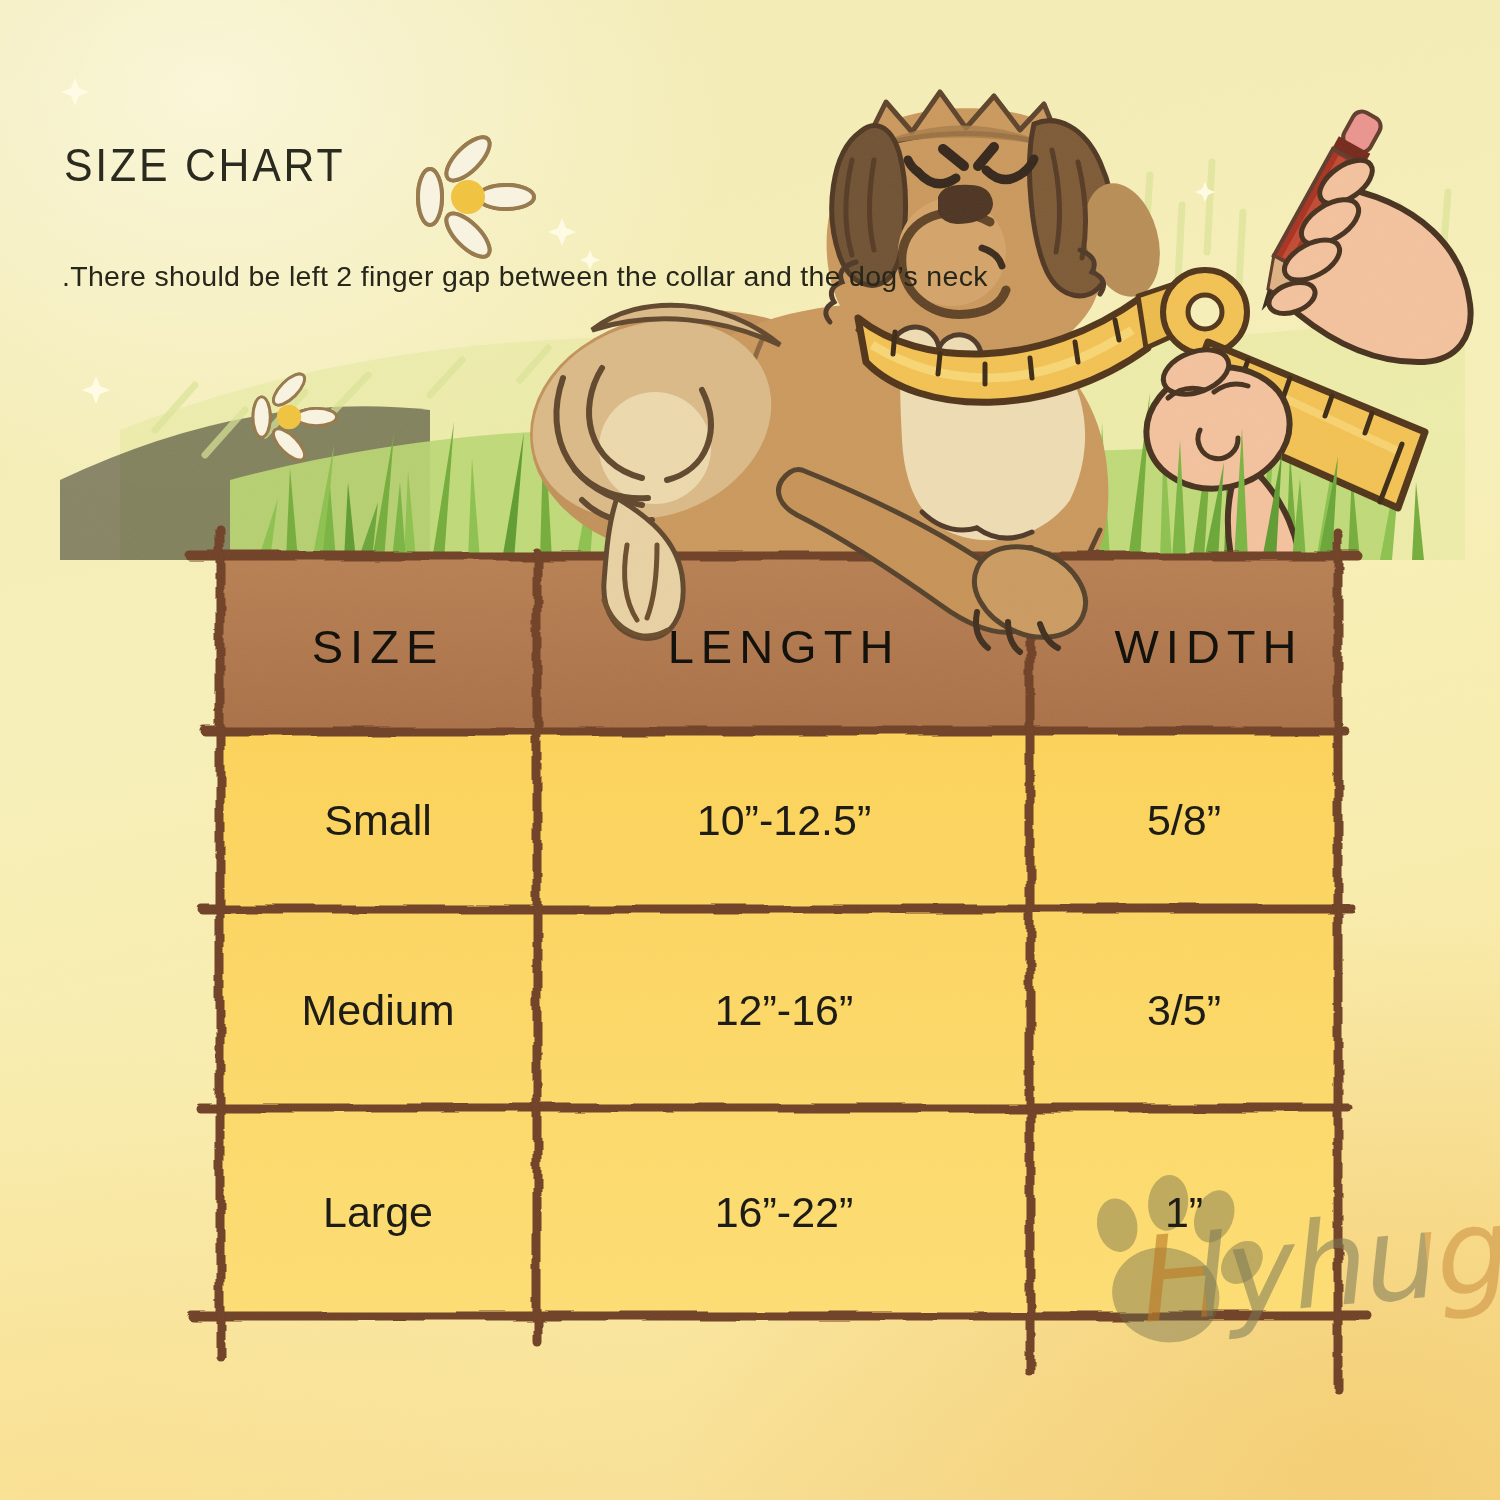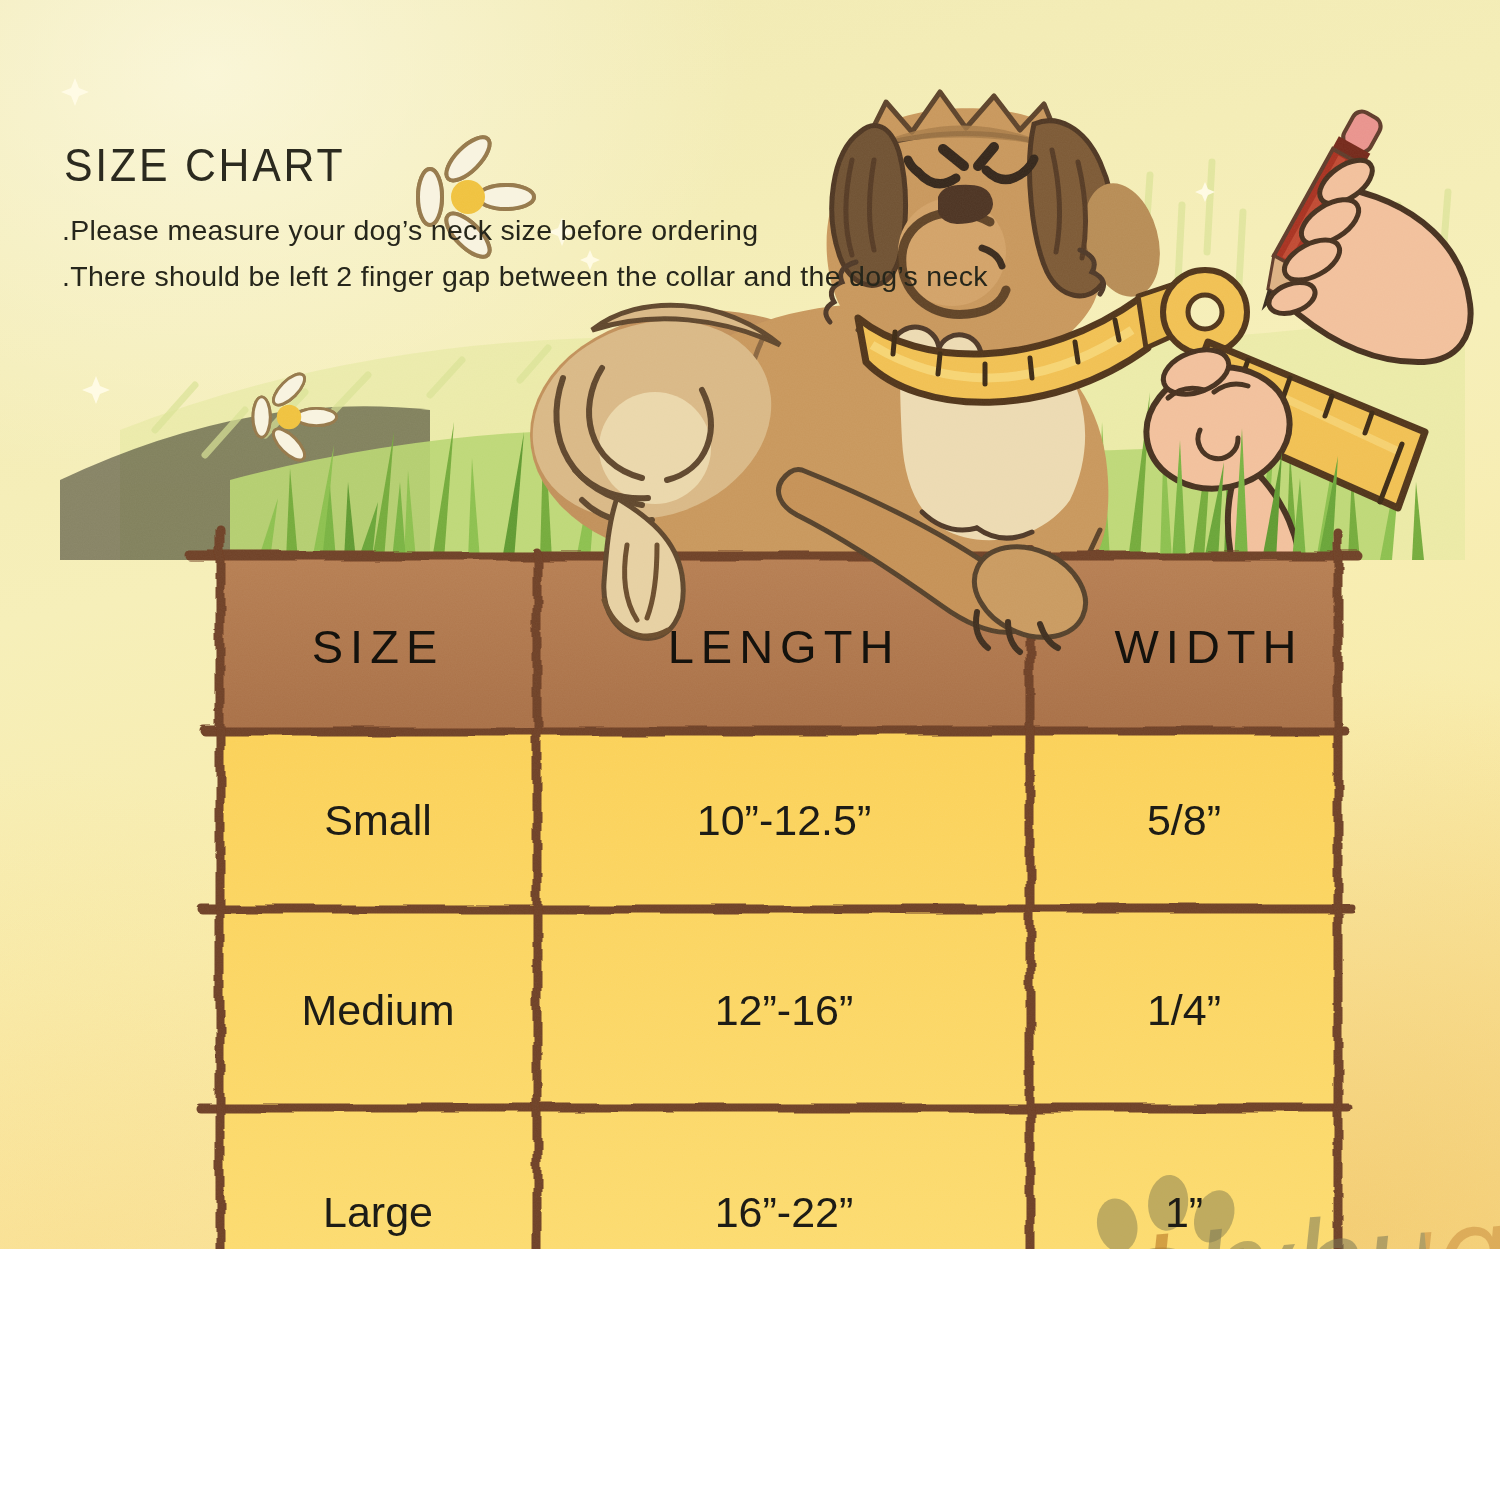--- a/index.html
+++ b/index.html
@@ -1,18 +1,18 @@
 <!DOCTYPE html>
 <html><head>
 <meta charset="utf-8">
 <style>
   html,body{margin:0;padding:0;}
   body{font-family:"Liberation Sans",sans-serif;background:#fff;}
   .canvas{
-    position:relative;width:1500px;height:1249px;overflow:hidden;
+    position:relative;width:1500px;height:1500px;overflow:hidden;
     background:
       radial-gradient(900px 700px at 14% 6%, rgba(255,253,238,.6), rgba(255,253,238,0) 60%),
       radial-gradient(1100px 900px at 90% 98%, rgba(242,196,96,.6), rgba(242,196,96,0) 62%),
       radial-gradient(1000px 800px at 4% 100%, rgba(250,219,136,.45), rgba(250,219,136,0) 60%),
       linear-gradient(168deg,#f1eab3 0%,#f6efb8 40%,#f8ecac 64%,#f9e39a 83%,#f6d98c 100%);
   }
   svg.art{position:absolute;left:0;top:0;width:1500px;height:1500px;}
   .txt{position:absolute;white-space:nowrap;}
   .title{left:64px;top:138px;font-size:46px;letter-spacing:3px;color:#2b2a1f;
          transform:scaleX(.93);transform-origin:left top;font-weight:500;}
@@ -321,21 +321,20 @@
           <path d="M1008 622 C 1008 636 1012 646 1020 652"></path>
           <path d="M1040 624 C 1044 636 1050 644 1058 648"></path>
         </g>
       </g>
     </g>
 
     <rect width="1500" height="1500" filter="url(#grain)"></rect>
   </svg>
 
   <div class="txt title">SIZE CHART</div>
-  <div class="txt note note1">.Please measure your dog’s neck size before ordering</div>
   <div class="txt note note2">.There should be left 2 finger gap between the collar and the dog’s neck</div>
 
   <div class="watermark">
     <svg class="paw" viewBox="0 0 184 200">
       <g fill="#6d6a48">
         <ellipse cx="92" cy="134" rx="54" ry="47"></ellipse>
         <ellipse cx="28" cy="78" rx="20" ry="27" transform="rotate(-25 28 78)"></ellipse>
         <ellipse cx="72" cy="44" rx="20" ry="28" transform="rotate(-8 72 44)"></ellipse>
         <ellipse cx="120" cy="46" rx="19" ry="27" transform="rotate(8 120 46)"></ellipse>
         <ellipse cx="158" cy="84" rx="18" ry="24" transform="rotate(28 158 84)"></ellipse>
@@ -347,19 +346,19 @@
   <div class="txt th" style="left:378px;top:646px;">SIZE</div>
   <div class="txt th" style="left:784px;top:646px;">LENGTH</div>
   <div class="txt th" style="left:1184px;top:646px;margin-left:25px;">WIDTH</div>
 
   <div class="txt td" style="left:378px;top:820px;">Small</div>
   <div class="txt td" style="left:784px;top:820px;">10”-12.5”</div>
   <div class="txt td" style="left:1184px;top:820px;text-align:right;">5/8”</div>
 
   <div class="txt td" style="left:378px;top:1010px;">Medium</div>
   <div class="txt td" style="left:784px;top:1010px;">12”-16”</div>
-  <div class="txt td" style="left:1184px;top:1010px;">1/4”</div>
+  <div class="txt td" style="left:1184px;top:1010px;">3/5”</div>
 
   <div class="txt td" style="left:378px;top:1212px;">Large</div>
   <div class="txt td" style="left:784px;top:1212px;">16”-22”</div>
   <div class="txt td" style="left:1184px;top:1212px;">1”</div>
 
 </div>
 
 </body></html>

